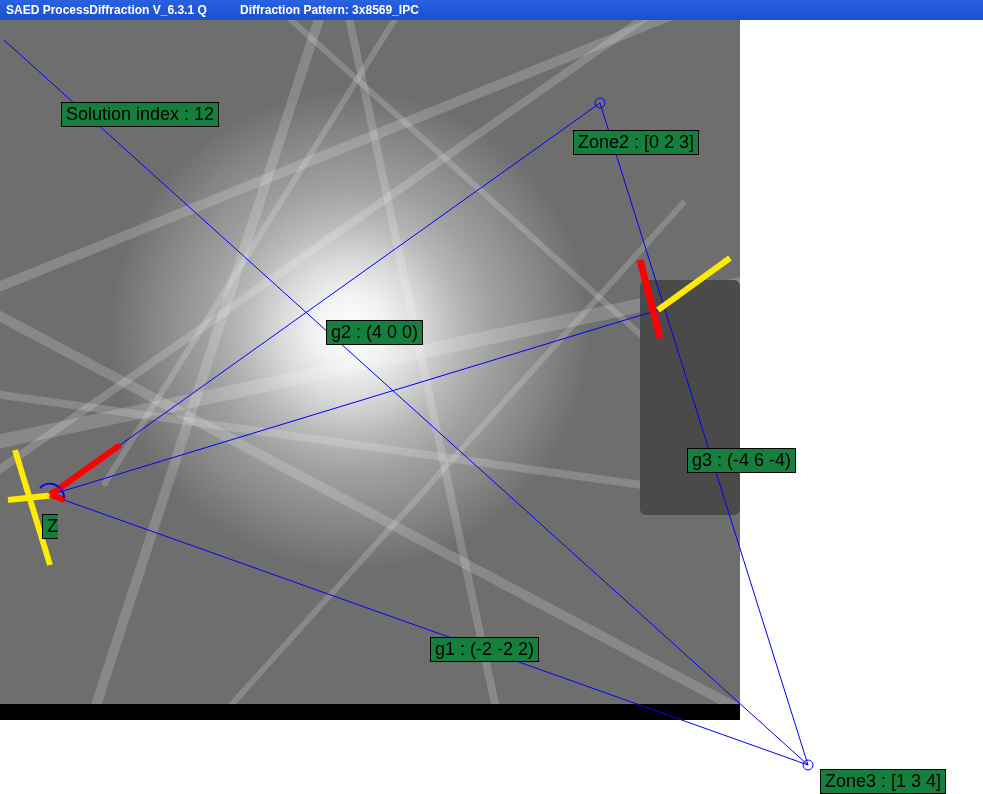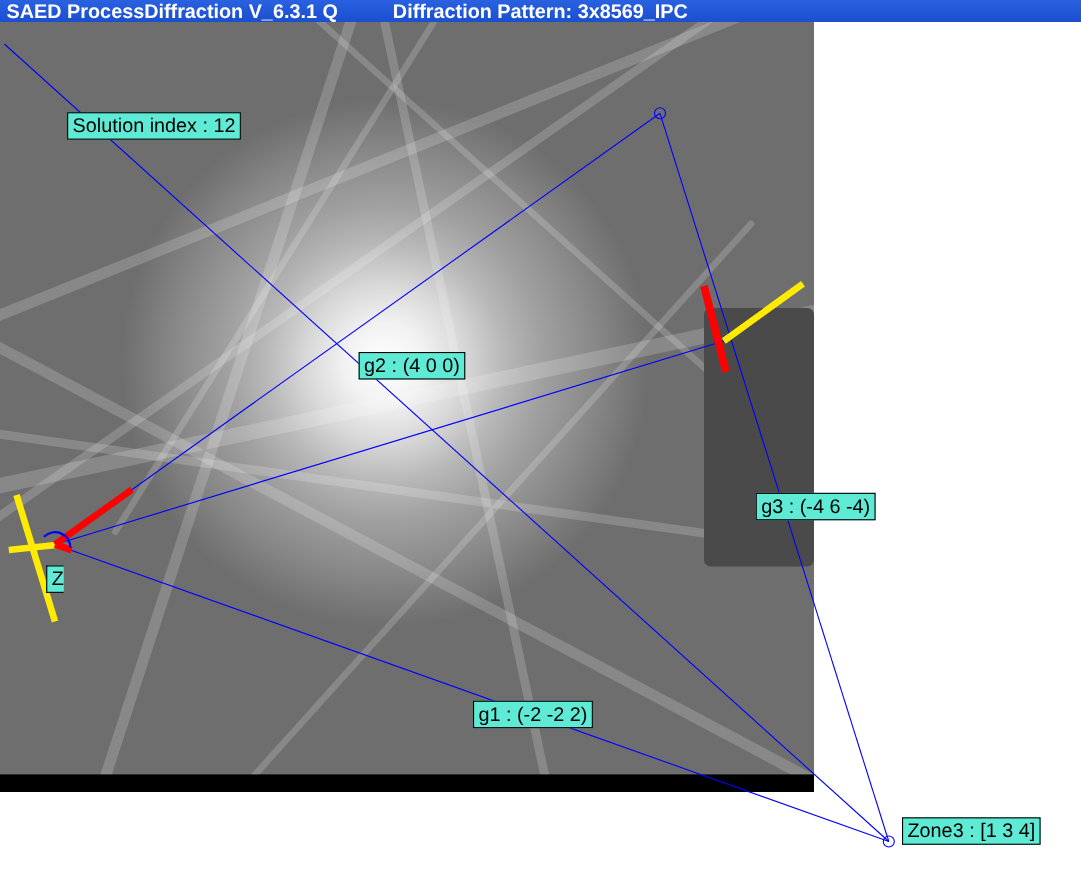--- a/index.html
+++ b/index.html
@@ -10,21 +10,21 @@
     width: 983px;
     height: 794px;
     overflow: hidden;
     position: relative;
   }
   .titlebar {
     background: linear-gradient(to bottom, #2961e0, #1a4fd0);
     height: 20px;
     color: #fff;
     font-weight: bold;
-    font-size: 18px;
+    font-size: 12px;
     padding: 0 6px;
     display: flex;
     align-items: center;
     font-family: Verdana, Arial, sans-serif;
   }
   .titlebar .segment {
     white-space: pre;
   }
   .canvas {
     position: relative;
@@ -78,21 +78,21 @@
   svg.overlay {
     position: absolute;
     left: 0;
     top: 0;
     width: 983px;
     height: 774px;
     pointer-events: none;
   }
   .label {
     position: absolute;
-    background: #5eead4;
+    background: #15803d;
     border: 1px solid #000;
     padding: 1px 4px;
     font-size: 18px;
     font-family: Arial, sans-serif;
     white-space: nowrap;
     color: #000;
   }
 </style>
 </head>
 <body>
@@ -139,18 +139,19 @@
     <line x1="50" y1="475" x2="120" y2="425" stroke="#ff0000" stroke-width="6"></line>
     <line x1="50" y1="475" x2="65" y2="480" stroke="#ff0000" stroke-width="6"></line>
 
     <path d="M40 468 A14 14 0 0 1 64 478" fill="none" stroke="#0000ff" stroke-width="2"></path>
 
     <line x1="658" y1="290" x2="730" y2="238" stroke="#ffeb00" stroke-width="6"></line>
     <line x1="640" y1="240" x2="660" y2="318" stroke="#ff0000" stroke-width="7"></line>
   </svg>
 
   <div class="label" style="left:61px; top:82px;">Solution index : 12</div>
+  <div class="label" style="left:573px; top:110px;">Zone2  : [0  2 3]</div>
   <div class="label" style="left:326px; top:300px;">g2  : (4  0 0)</div>
   <div class="label" style="left:687px; top:428px;">g3  : (-4  6 -4)</div>
   <div class="label" style="left:42px; top:494px; padding-right:0; border-right:none;">Z</div>
   <div class="label" style="left:430px; top:617px;">g1  : (-2  -2 2)</div>
-  <div class="label" style="left:820px; top:723px;">Zone3  : [1  3 4]</div>
+  <div class="label" style="left:820px; top:749px;">Zone3  : [1  3 4]</div>
 </div>
 
 </body></html>

